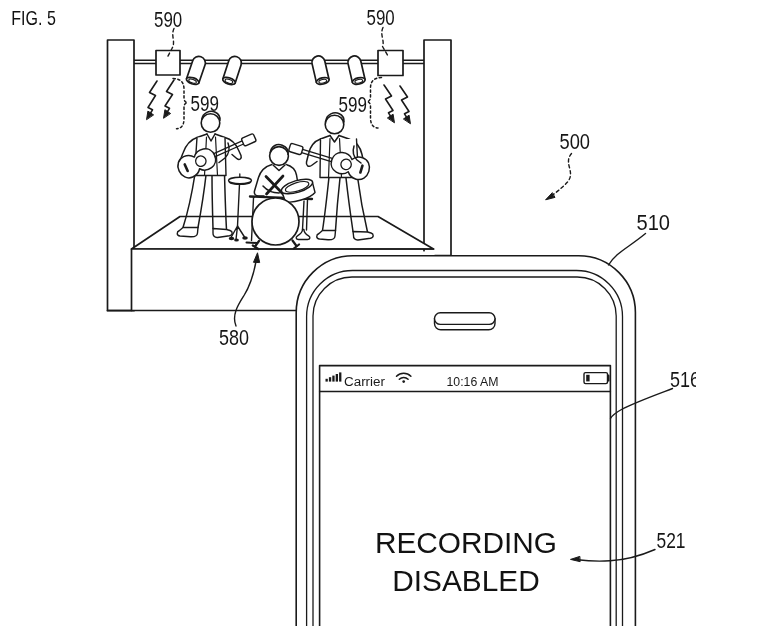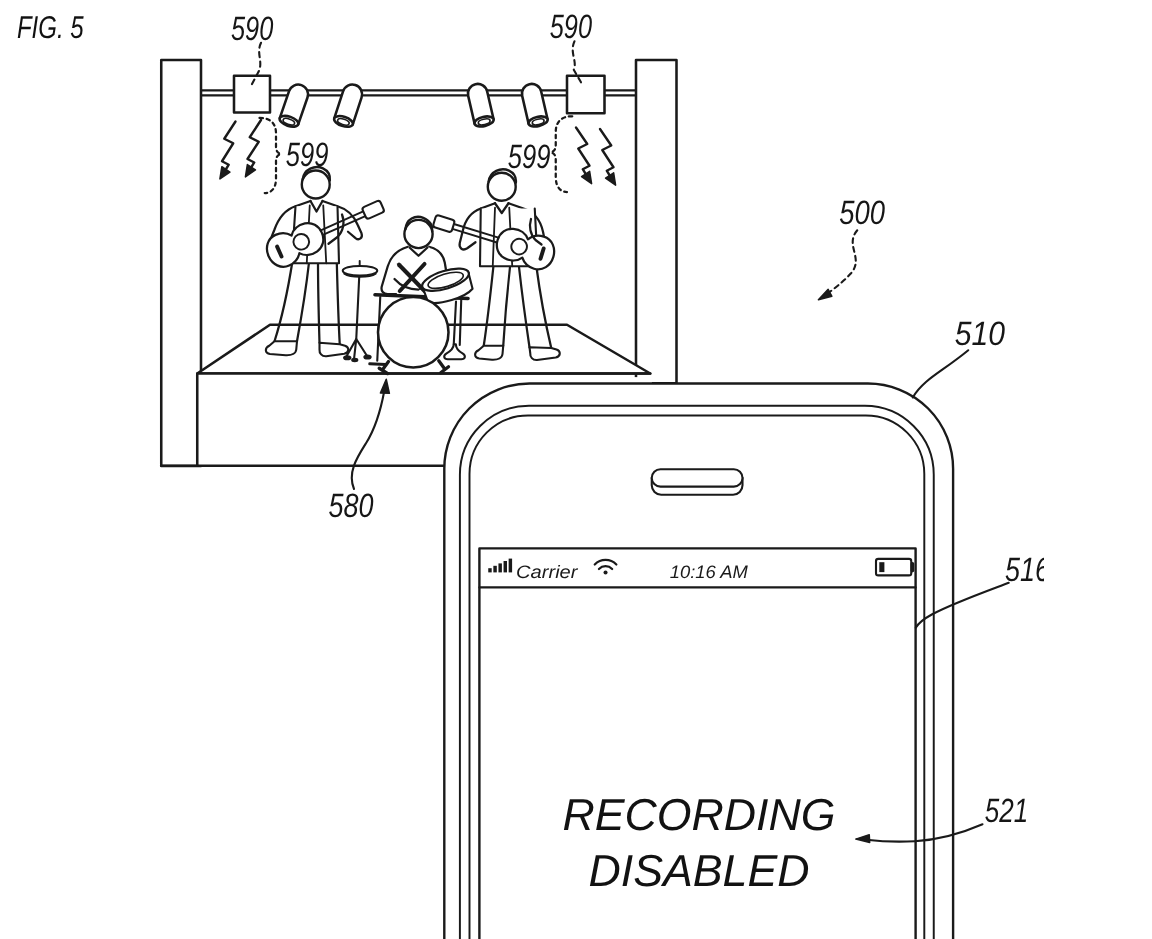--- a/index.html
+++ b/index.html
@@ -1,17 +1,17 @@
 <!DOCTYPE html>
 <html><head>
 <meta charset="utf-8">
 <style>
   html,body{margin:0;padding:0;background:#ffffff;}
   .page{position:relative;width:696px;height:626px;background:#ffffff;overflow:hidden;
-        font-family:"Liberation Sans", sans-serif;font-style:italic;-webkit-font-smoothing:antialiased;}
+        font-family:"Liberation Sans", sans-serif;-webkit-font-smoothing:antialiased;}
   svg{display:block;}
   svg text{fill:#141414;}
   .ref{font-family:"Liberation Sans",sans-serif;font-size:22.5px;fill:#161616;}
   .figlabel{font-family:"Liberation Sans",sans-serif;font-size:21px;fill:#111111;}
   .msg{font-family:"Liberation Sans",sans-serif;font-size:29.8px;fill:#121212;}
   .sbtext{font-family:"Liberation Sans",sans-serif;font-size:12px;fill:#1a1a1a;}
 </style>
 </head>
 <body>
 

